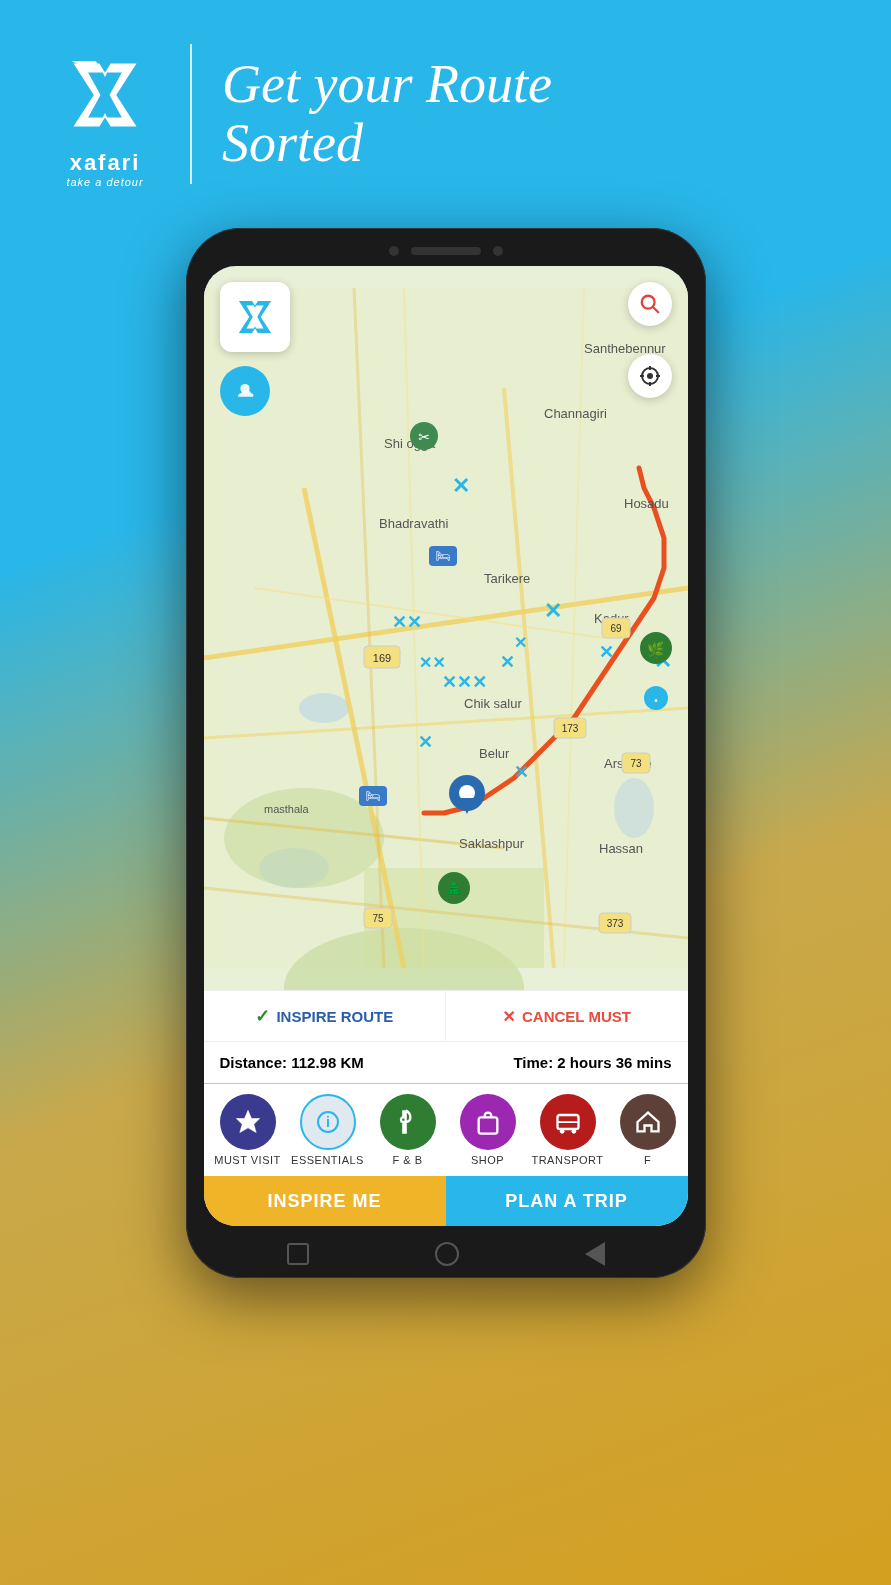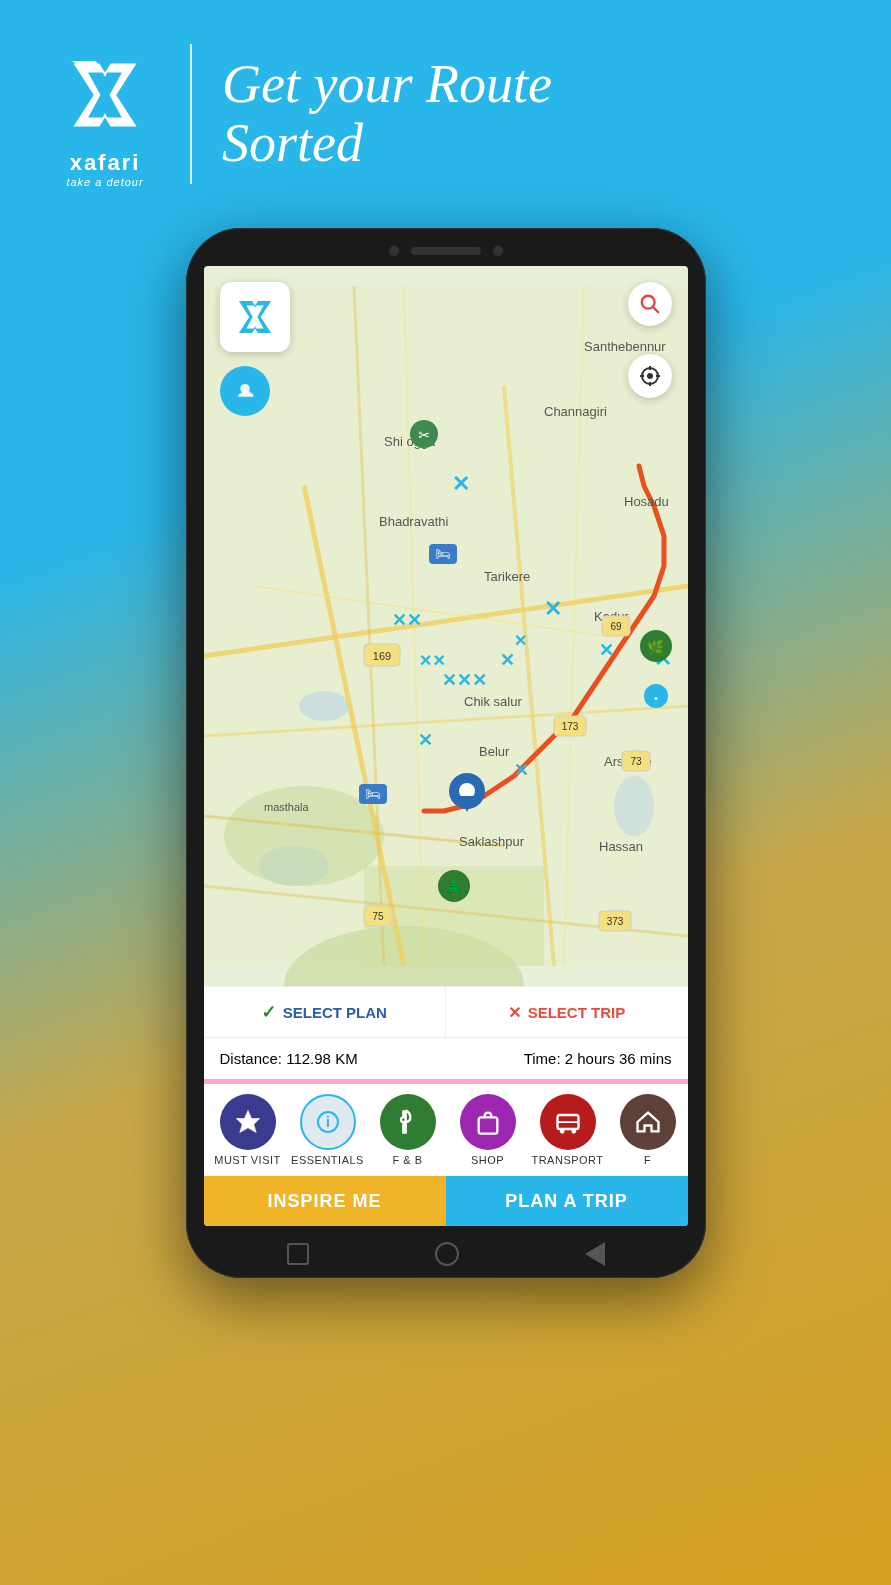--- a/index.html
+++ b/index.html
@@ -117,21 +117,21 @@
       width: 70px;
       height: 8px;
       background: #333;
       border-radius: 4px;
     }
 
     .phone-screen {
       width: 100%;
       height: 960px;
       background: #0c4a6e;
-      border-radius: 4px;
+      border-radius: 32px;
       overflow: hidden;
       position: relative;
       display: flex;
       flex-direction: column;
     }
 
     
     .map-area {
       flex: 1;
       background: #e8f0d8;
@@ -231,23 +231,23 @@
       border-right: 1px solid #eee;
     }
 
     .route-btn.cancel {
       color: #e74c3c;
     }
 
     .distance-row {
       display: flex;
       padding: 12px 16px;
-      border-bottom: 5px solid #f9a8d4;
+      border-bottom: 1px solid #f9a8d4;
       font-size: 15px;
-      font-weight: normal;
+      font-weight: bold;
     }
 
     .distance-row span {
       flex: 1;
     }
 
     .distance-row span:last-child {
       text-align: right;
     }
 
@@ -514,25 +514,25 @@
             <line x1="18" y1="12" x2="22" y2="12" stroke="#333" stroke-width="2"></line>
           </svg>
         </div>
       </div>
 
       <div class="bottom-bar">
 
         <div class="route-actions">
           <div class="route-btn select">
             <span style="color:#2a8a2a; font-size:18px;">✓</span>
-            <span>SELECT PLAN</span>
+            <span>INSPIRE ROUTE</span>
           </div>
           <div class="route-btn cancel">
             <span style="font-size:16px;">✕</span>
-            <span>SELECT TRIP</span>
+            <span>CANCEL MUST</span>
           </div>
         </div>
 
         <div class="distance-row">
           <span>Distance: 112.98 KM</span>
           <span>Time: 2 hours 36 mins</span>
         </div>
 
         <div class="category-row">
           <div class="category-item">

